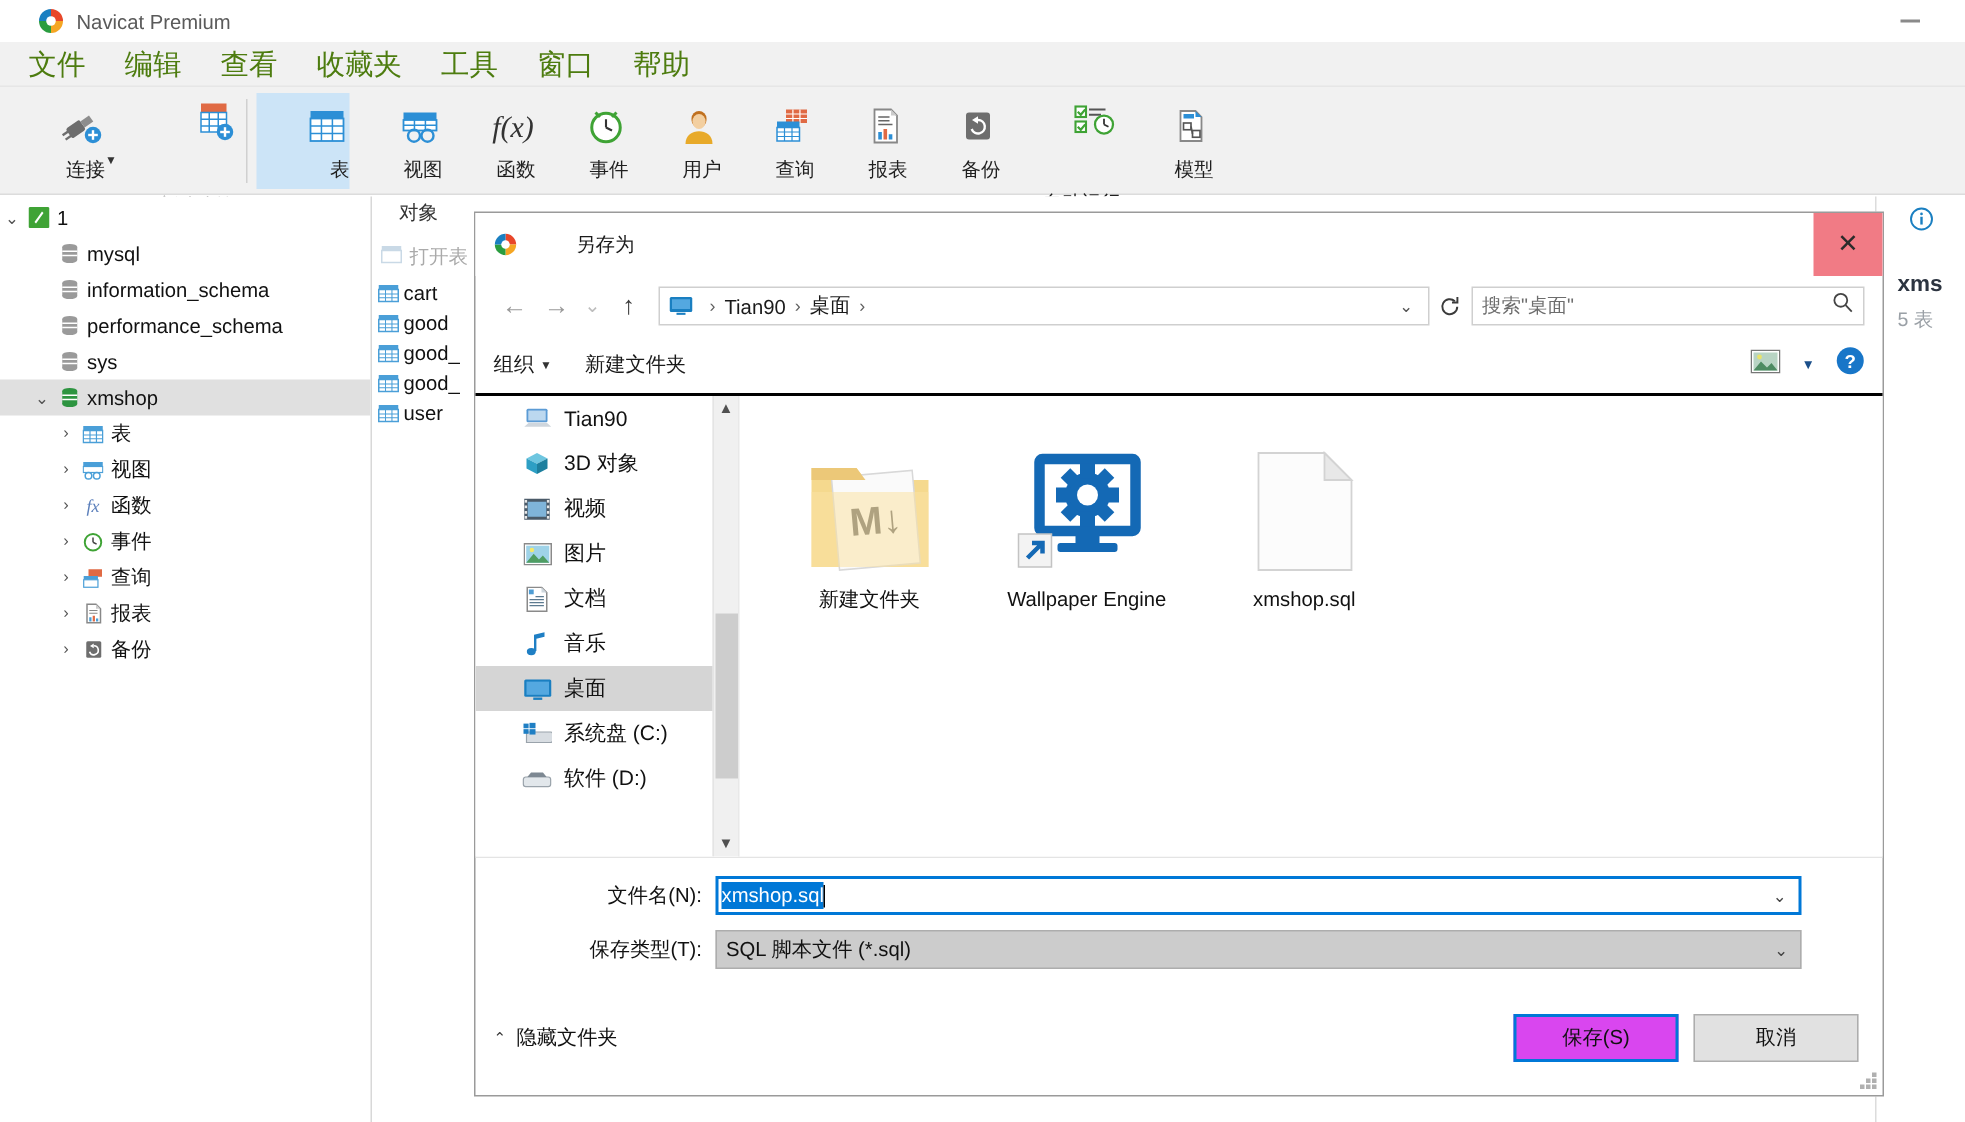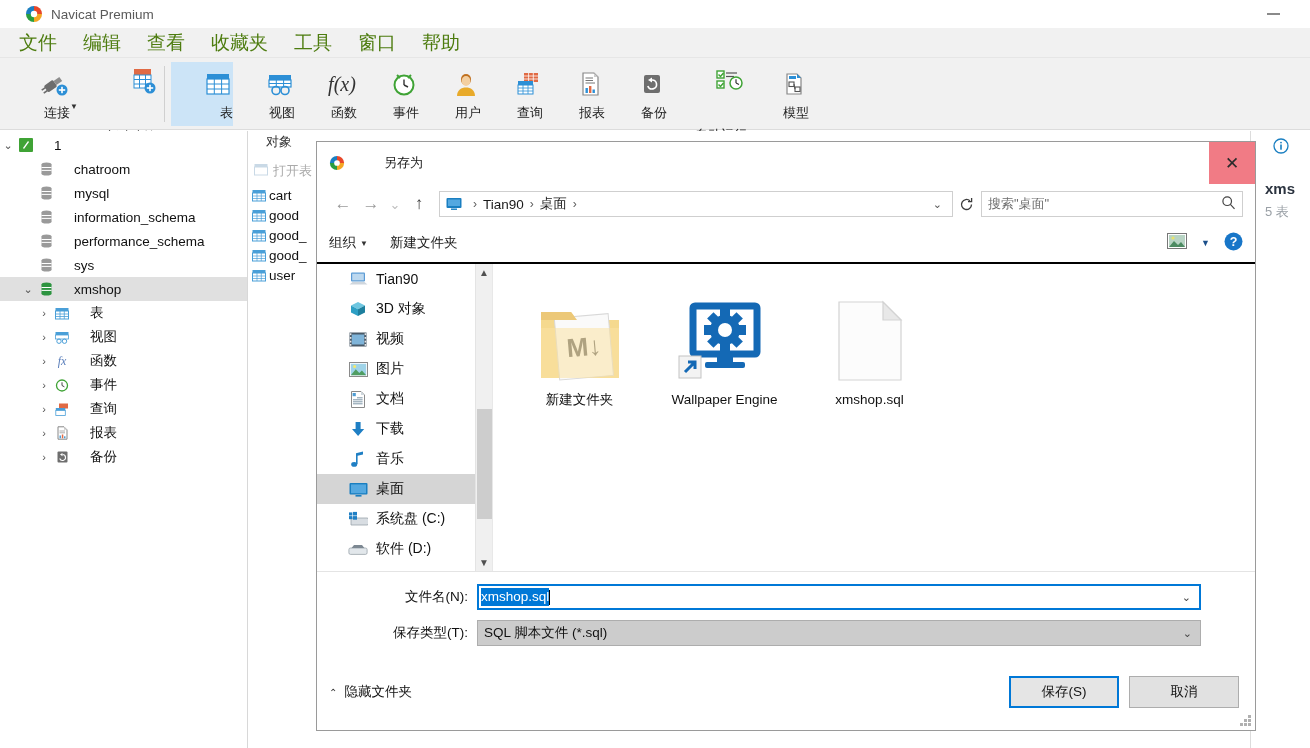--- a/index.html
+++ b/index.html
@@ -60,21 +60,21 @@
   .sidebar {
     width: 248px; background: #ffffff; border-right: 1px solid #d8d8d8;
     overflow: hidden; padding-top: 2px;
   }
   .tree-row {
     display: flex; align-items: center; height: 24px; font-size: 13.5px; color: #111;
     padding-left: 2px; white-space: nowrap;
   }
   .tree-row.sel { background: #e0e0e0; }
   .tw { width: 16px; display:flex; align-items:center; justify-content:center; flex:none; color:#555; font-size:11px;}
-  .ti { width: 20px; display:flex; align-items:center; justify-content:center; flex:none; margin-right:18px; }
+  .ti { width: 20px; display:flex; align-items:center; justify-content:center; flex:none; margin-right:2px; }
   .d1 { padding-left: 0px; }
   .d2 { padding-left: 20px; }
   .d3 { padding-left: 36px; }
 
   .objpane { flex: 1; background: #ffffff; position: relative; overflow:hidden; }
   .obj-tabs { height: 26px; background: #fff; display:flex; align-items:flex-end; padding-left:4px; }
   .obj-tab { font-size: 13px; color: #333; padding: 3px 14px 4px 14px; border-bottom: 2px solid transparent; }
   .obj-tab.active { border-bottom-color: transparent; text-align: right; }
   .obj-toolbar { height: 28px; display: flex; align-items: center; padding-left: 6px; gap:5px; color:#aaa; font-size:13px;}
   .obj-list { padding-left: 2px; }
@@ -169,21 +169,21 @@
 
   .dlg-footer { flex:none; height: 76px; display:flex; align-items:center; padding: 0 16px 0 12px; position:relative;}
   .hidefolders { font-size: 13.5px; color:#111; display:flex; align-items:center; gap:7px;}
   .hidefolders .ca { font-size: 10px; color:#333; }
   .foot-btns { margin-left:auto; display:flex; gap: 10px; }
   .btn {
     width: 110px; height: 32px; font-size: 13.5px; color:#111;
     display:flex; align-items:center; justify-content:center;
     background:#e1e1e1; border:1px solid #adadad;
   }
-  .btn.primary { background:#e5e5e5; border: 2px solid #0078d7; }
+  .btn.primary { background:#d946ef; border: 2px solid #0078d7; }
   .grip { position:absolute; right: 3px; bottom: 3px; width: 12px; height: 12px;}
   .grip i { position:absolute; width:3px;height:3px;background:#b0b0b0; }
 </style>
 </head>
 <body>
 
 <div id="app">
 
   <div class="titlebar">
     <span class="logo">
@@ -410,32 +410,20 @@
         <span class="tw">⌄</span>
         <span class="ti">
           <svg width="14" height="14" viewBox="0 0 14 14">
               <rect width="14" height="14" rx="1" fill="#3fa335"></rect>
               <path d="M4 10 L9 3 L10 4 L5 11z" fill="#fff"></path>
             </svg>
         </span>
         <span>1</span>
       </div>
 
-      <div class="tree-row d2">
-        <span class="tw"></span>
-        <span class="ti">
-          <svg width="13" height="14" viewBox="0 0 13 14">
-              <ellipse cx="6.5" cy="2.6" rx="5" ry="2" fill="#9a9a9a"></ellipse>
-              <rect x="1.5" y="2.6" width="10" height="8.8" fill="#9a9a9a"></rect>
-              <ellipse cx="6.5" cy="11.4" rx="5" ry="2" fill="#9a9a9a"></ellipse>
-              <path d="M1.5 5.5 h10 M1.5 8.4 h10" stroke="#fff" stroke-width="1"></path>
-            </svg>
-        </span>
-        <span>chatroom</span>
-      </div>
 
       <div class="tree-row d2">
         <span class="tw"></span>
         <span class="ti">
           <svg width="13" height="14" viewBox="0 0 13 14">
               <ellipse cx="6.5" cy="2.6" rx="5" ry="2" fill="#9a9a9a"></ellipse>
               <rect x="1.5" y="2.6" width="10" height="8.8" fill="#9a9a9a"></rect>
               <ellipse cx="6.5" cy="11.4" rx="5" ry="2" fill="#9a9a9a"></ellipse>
               <path d="M1.5 5.5 h10 M1.5 8.4 h10" stroke="#fff" stroke-width="1"></path>
             </svg>
@@ -817,28 +805,20 @@
                 <line x1="7" y1="6.8" x2="12.6" y2="6.8"></line>
                 <line x1="3" y1="8.8" x2="12.6" y2="8.8"></line>
                 <line x1="3" y1="10.8" x2="12.6" y2="10.8"></line>
                 <line x1="3" y1="12.8" x2="12.6" y2="12.8"></line>
               </g>
             </svg>
         </span>
         <span>文档</span>
       </div>
 
-      <div class="np-row">
-        <span class="ic">
-          <svg width="16" height="17" viewBox="0 0 16 17">
-              <path d="M5.6 1 h5 v7 h3.6 l-6.1 7 l-6.1 -7 h3.6z" fill="#1f7fc4"></path>
-            </svg>
-        </span>
-        <span>下载</span>
-      </div>
 
       <div class="np-row">
         <span class="ic">
           <svg width="14" height="17" viewBox="0 0 14 17">
               <path d="M5 13.2 V2.2 l7 -1.7 v3 l-5.4 1.3 V13z" fill="#1f7fc4"></path>
               <ellipse cx="3.2" cy="13.4" rx="3" ry="2.4" fill="#1f7fc4"></ellipse>
             </svg>
         </span>
         <span>音乐</span>
       </div>

